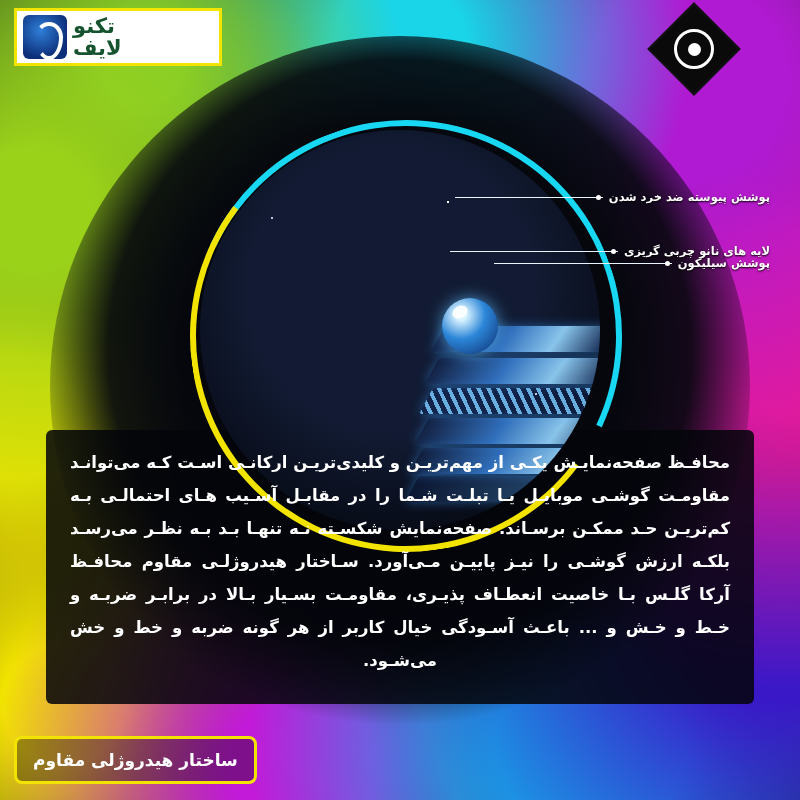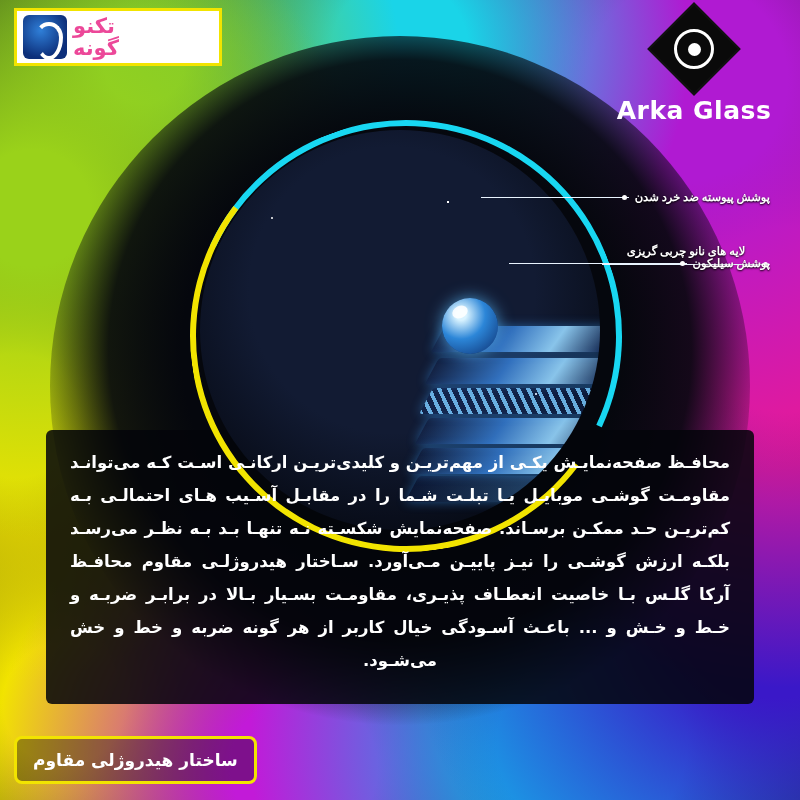--- a/index.html
+++ b/index.html
@@ -63,21 +63,21 @@
     padding: 0 10px 0 6px;
     box-sizing: border-box;
   }
   .logo-tl .txt {
     display: flex;
     flex-direction: column;
     align-items: flex-end;
     line-height: 1.05;
   }
   .logo-tl .txt span {
-    color: #ec4899;
+    color: #14532d;
     font-weight: bold;
     font-size: 21px;
     letter-spacing: 1px;
   }
   .logo-tl .mark {
     width: 44px; height: 44px;
     border-radius: 6px;
     background: radial-gradient(circle at 40% 35%, #2f7fd8, #0d2f7a 70%);
     position: relative;
     overflow: hidden;
@@ -211,21 +211,20 @@
   }
 
   
   .callout {
     position: absolute;
     right: 30px;
     display: flex;
     align-items: center;
     gap: 6px;
     direction: rtl;
-    font-family: Liberation Serif, serif;
   }
   .callout .lbl {
     color: #ffffff;
     font-size: 11.5px;
     font-weight: bold;
     white-space: nowrap;
     text-shadow: 0 1px 2px #000;
   }
   .callout .line {
     display: block;
@@ -235,21 +234,21 @@
   .callout .line:after {
     content: "";
     position: absolute;
     width: 5px; height: 5px;
     border-radius: 50%;
     background: #ffffff;
     transform: translate(-2px, -2px);
   }
   .c1 { top: 190px; }
   .c2 { top: 212px; }
-  .c3 { top: 244px; flex-direction: column; }
+  .c3 { top: 244px; }
   .c4 { top: 256px; }
   .c5 { top: 292px; }
   .c1 .line { width: 148px; }
   .c2 .line { width: 160px; }
   .c3 .line { width: 168px; }
   .c4 .line { width: 178px; }
   .c5 .line { width: 188px; }
 
   
   .body-copy {
@@ -293,32 +292,31 @@
 
 <div class="page">
 
   <div class="bg-base"></div>
   <div class="bg-dark-core"></div>
   <div class="bg-bottom-panel"></div>
 
   <div class="logo-tl">
     <div class="txt">
       <span>تکنو</span>
-      <span>گونه</span>
+      <span>لایف</span>
     </div>
     <div class="mark"></div>
   </div>
 
   <div class="brand-tr">
     <div class="diamond">
       <div class="ring">
         <div class="dot"></div>
       </div>
     </div>
-    <div class="name">Arka Glass</div>
   </div>
 
   <div class="art-circle">
     <div class="stars"></div>
     <div class="sheet s6"></div>
     <div class="sheet s5"></div>
     <div class="sheet s4"></div>
     <div class="sheet s3"></div>
     <div class="sheet s2"></div>
     <div class="sheet s1"></div>

